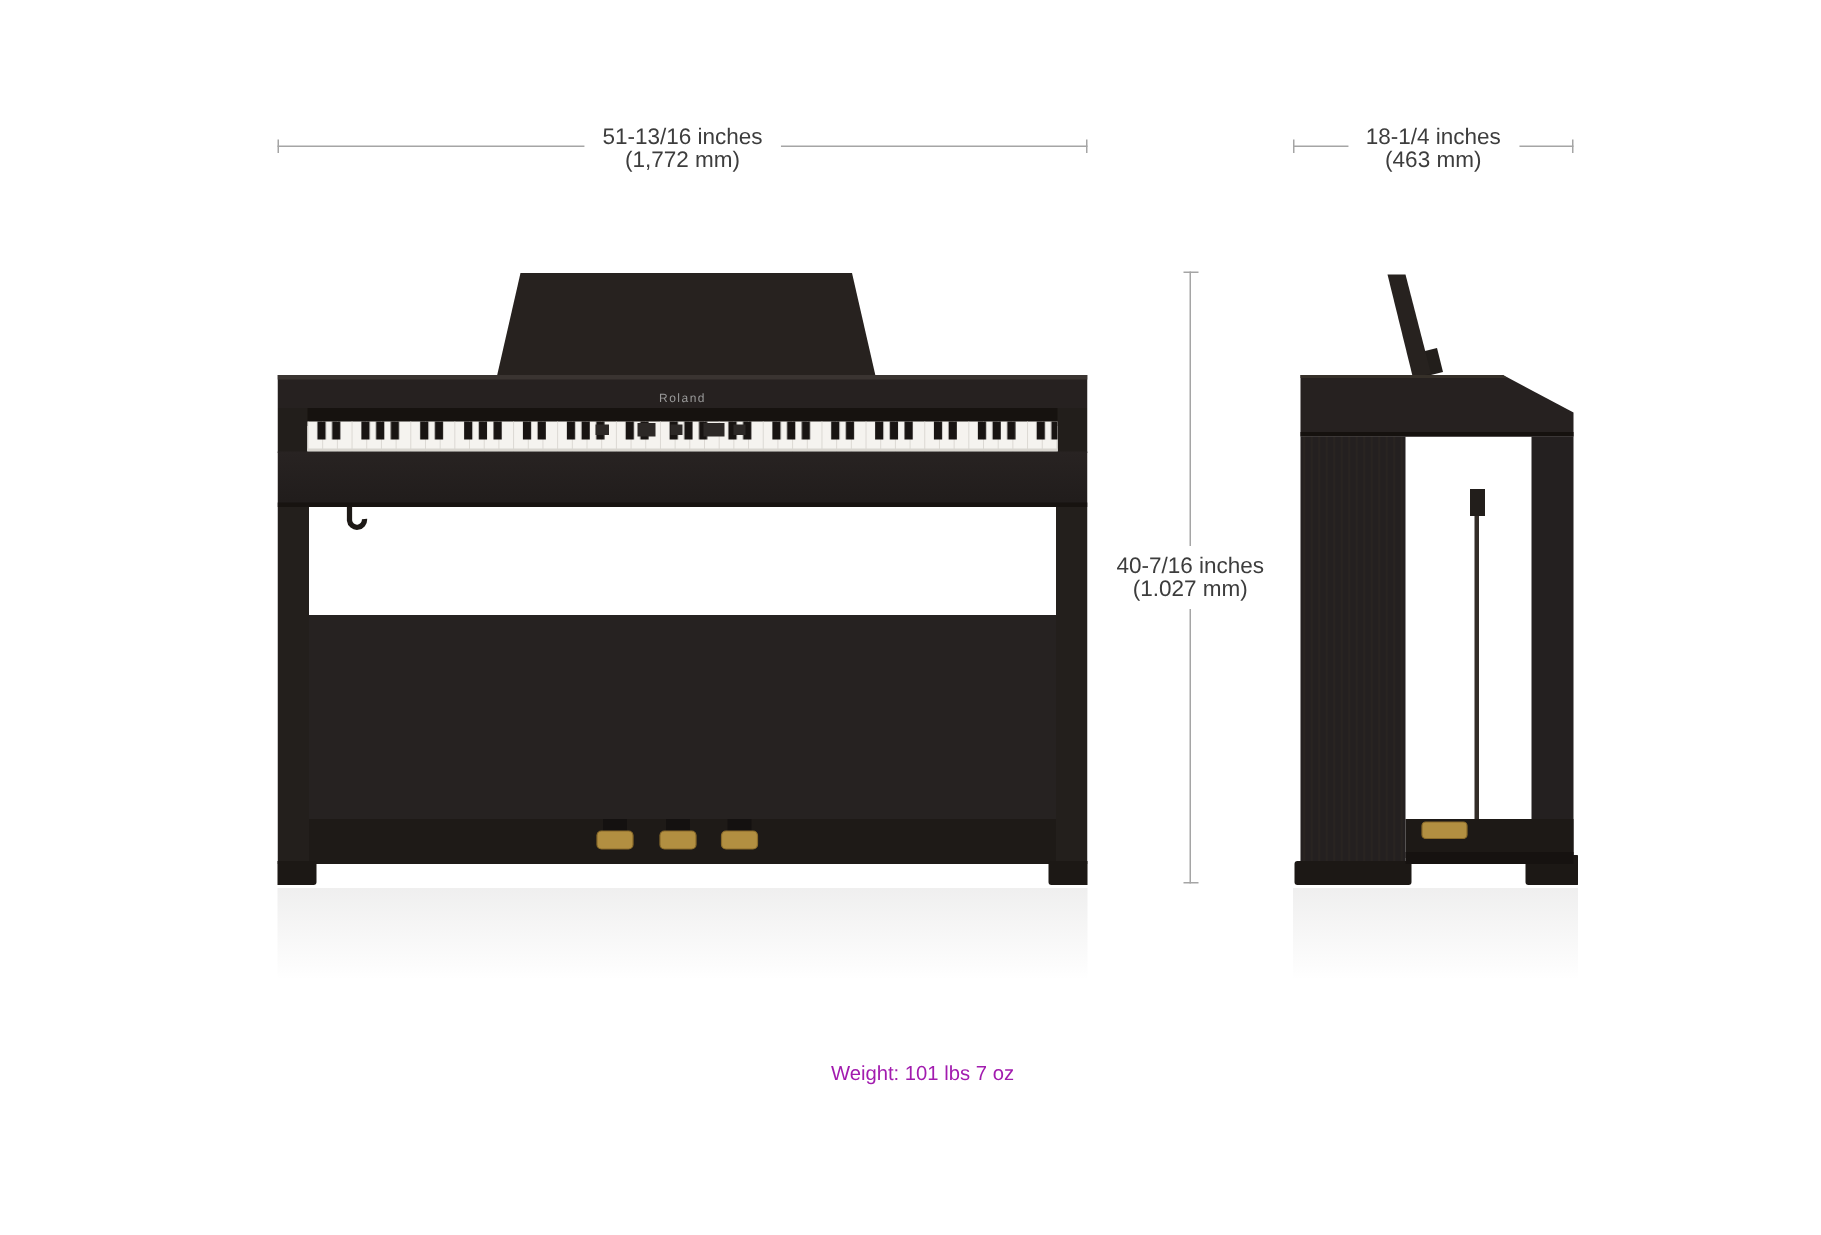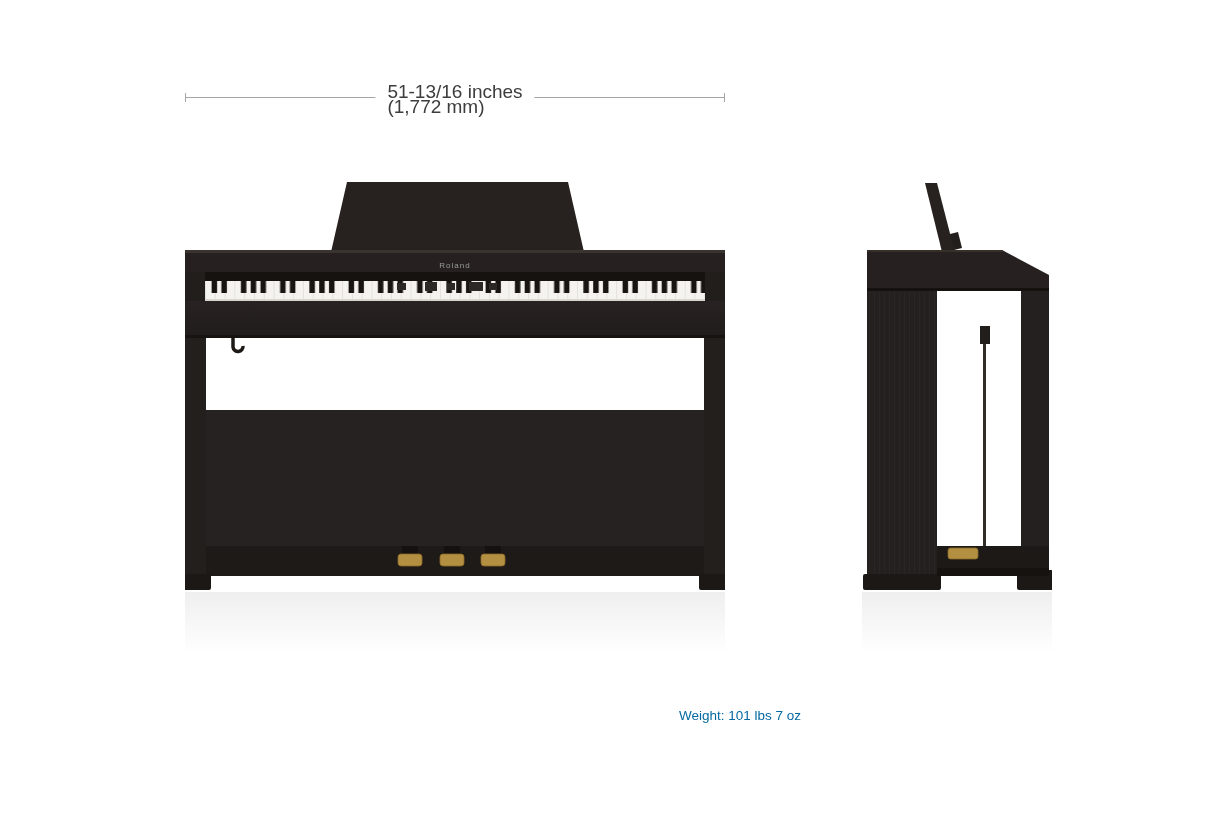--- a/index.html
+++ b/index.html
@@ -4,55 +4,73 @@
 <style>
   * { margin:0; padding:0; box-sizing:border-box; }
   html,body { background:#ffffff; }
   .stage {
     position:relative; width:1214px; height:823px; background:#ffffff;
     overflow:hidden; font-family:"Liberation Sans", sans-serif; color:#3d3d3d;
   }
   svg { position:absolute; display:block; }
 
   
-  .dim-text { text-align:left; font-size:19px; line-height:15px; background:#ffffff; color:#3d3d3d; }
+  .dim-text { text-align:center; font-size:15px; line-height:15px; background:#ffffff; color:#3d3d3d; }
   .dim-h { position:absolute; }
   .dim-h .line { position:absolute; left:0; right:0; top:13px; height:1px; background:#a5a5a5; }
   .dim-h .tick { position:absolute; top:9px; width:1px; height:9px; background:#a5a5a5; }
   .dim-h .tick.left { left:0; }
   .dim-h .tick.right { right:0; }
   .dim-h .dim-text { position:absolute; left:50%; top:0; transform:translateX(-50%); padding:0 12px; white-space:nowrap; }
 
   .dim-v { position:absolute; }
   .dim-v .line { position:absolute; top:0; bottom:0; left:20px; width:1px; background:#a5a5a5; }
   .dim-v .tick { position:absolute; left:16px; width:10px; height:1px; background:#a5a5a5; }
   .dim-v .tick.top { top:0; }
   .dim-v .tick.bottom { bottom:0; }
   .dim-v .dim-text { position:absolute; top:50%; left:50%; transform:translate(-50%,-50%); padding:6px 8px; white-space:nowrap; }
 
-  .weight { position:absolute; text-align:right; font-size:13.5px; line-height:15px; color:#0369a1; }
+  .weight { position:absolute; text-align:center; font-size:13.5px; line-height:15px; color:#a21caf; }
 
   .reflection { position:absolute; background:linear-gradient(180deg, rgba(30,26,24,0.07), rgba(30,26,24,0)); }
 </style>
 </head>
 <body>
 
 <div class="stage">
 
   <div class="dim-h" style="left:185px; top:84px; width:540px; height:32px;">
     <div class="line"></div>
     <div class="tick left"></div>
     <div class="tick right"></div>
     <div class="dim-text">
       <div>51-13/16 inches</div>
       <div>(1,772 mm)</div>
     </div>
   </div>
 
+  <div class="dim-h" style="left:862px; top:84px; width:187px; height:32px;">
+    <div class="line"></div>
+    <div class="tick left"></div>
+    <div class="tick right"></div>
+    <div class="dim-text">
+      <div>18-1/4 inches</div>
+      <div>(463 mm)</div>
+    </div>
+  </div>
 
+  <div class="dim-v" style="left:773px; top:181px; width:41px; height:408px;">
+    <div class="line"></div>
+    <div class="tick top"></div>
+    <div class="tick bottom"></div>
+    <div class="dim-text">
+      <div>40-7/16 inches</div>
+      <div>(1.027 mm)</div>
+    </div>
+  </div>
 
   <svg style="left:185px; top:178px;" width="540" height="414" viewBox="0 0 540 414">
     <defs>
       <pattern id="wk" x="20" y="103" width="9.79" height="20" patternUnits="userSpaceOnUse">
         <rect x="0" y="0" width="0.6" height="20" fill="#d9d6d0"></rect>
       </pattern>
       <pattern id="bk" x="20" y="103" width="68.5" height="12" patternUnits="userSpaceOnUse">
         <rect x="6.6" y="0" width="5.5" height="12" fill="#181412"></rect>
         <rect x="16.4" y="0" width="5.5" height="12" fill="#181412"></rect>
         <rect x="35.9" y="0" width="5.5" height="12" fill="#181412"></rect>

